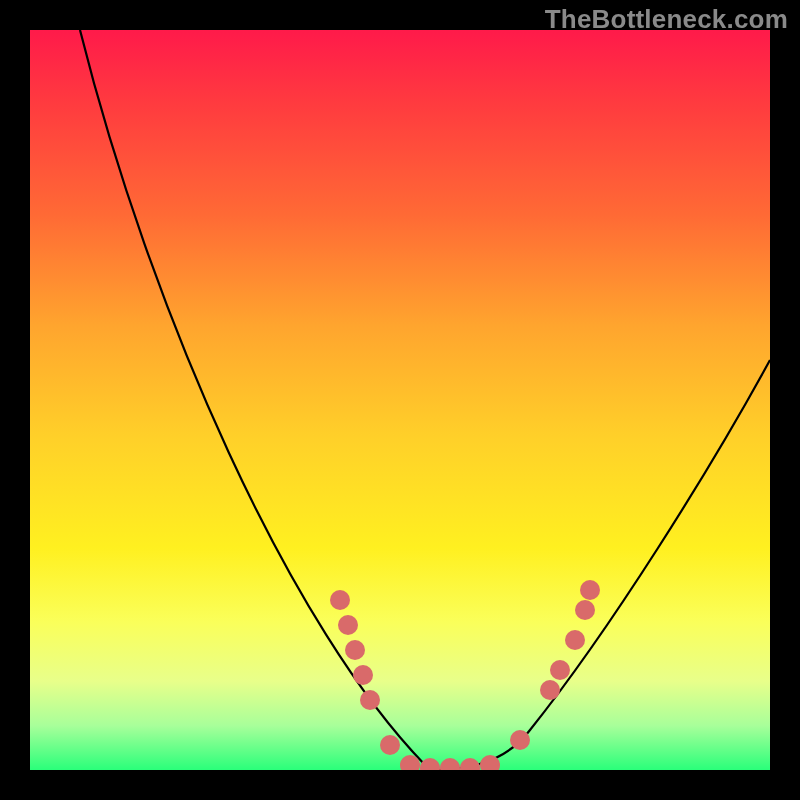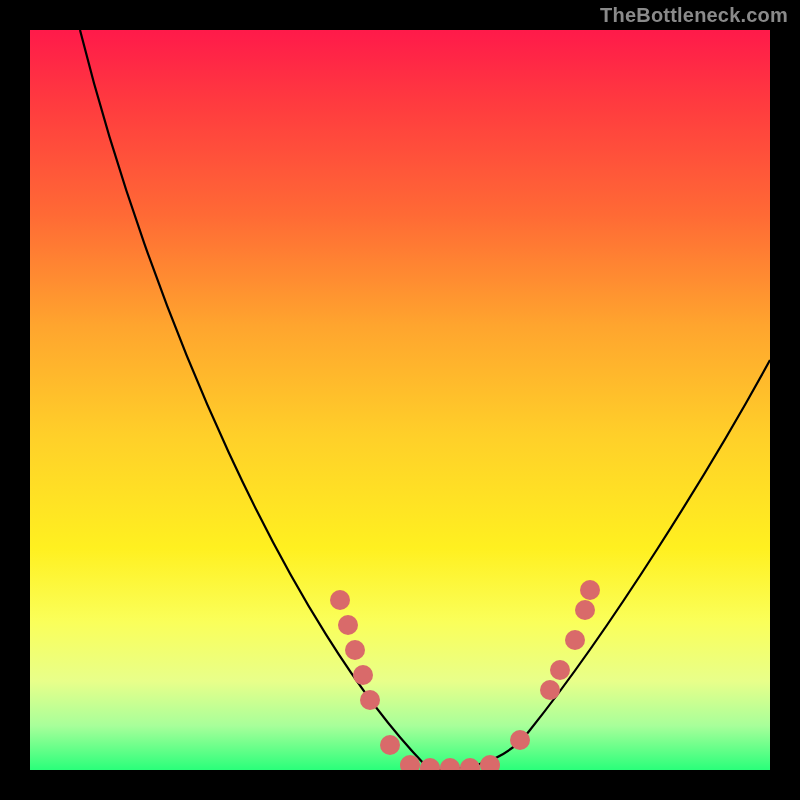--- a/index.html
+++ b/index.html
@@ -26,21 +26,21 @@
       #faff5a 80%,
       #e8ff8a 88%,
       #a8ff9a 94%,
       #2aff7a 100%);
   }
   .watermark {
     position: absolute;
     top: 4px;
     right: 12px;
     font-family: Arial, Helvetica, sans-serif;
-    font-size: 20px;
+    font-size: 26px;
     font-weight: 600;
     color: #8a8a8a;
     letter-spacing: 0.2px;
   }
   svg.curve {
     position: absolute;
     top: 0; left: 0;
     width: 740px; height: 740px;
   }
 </style>

